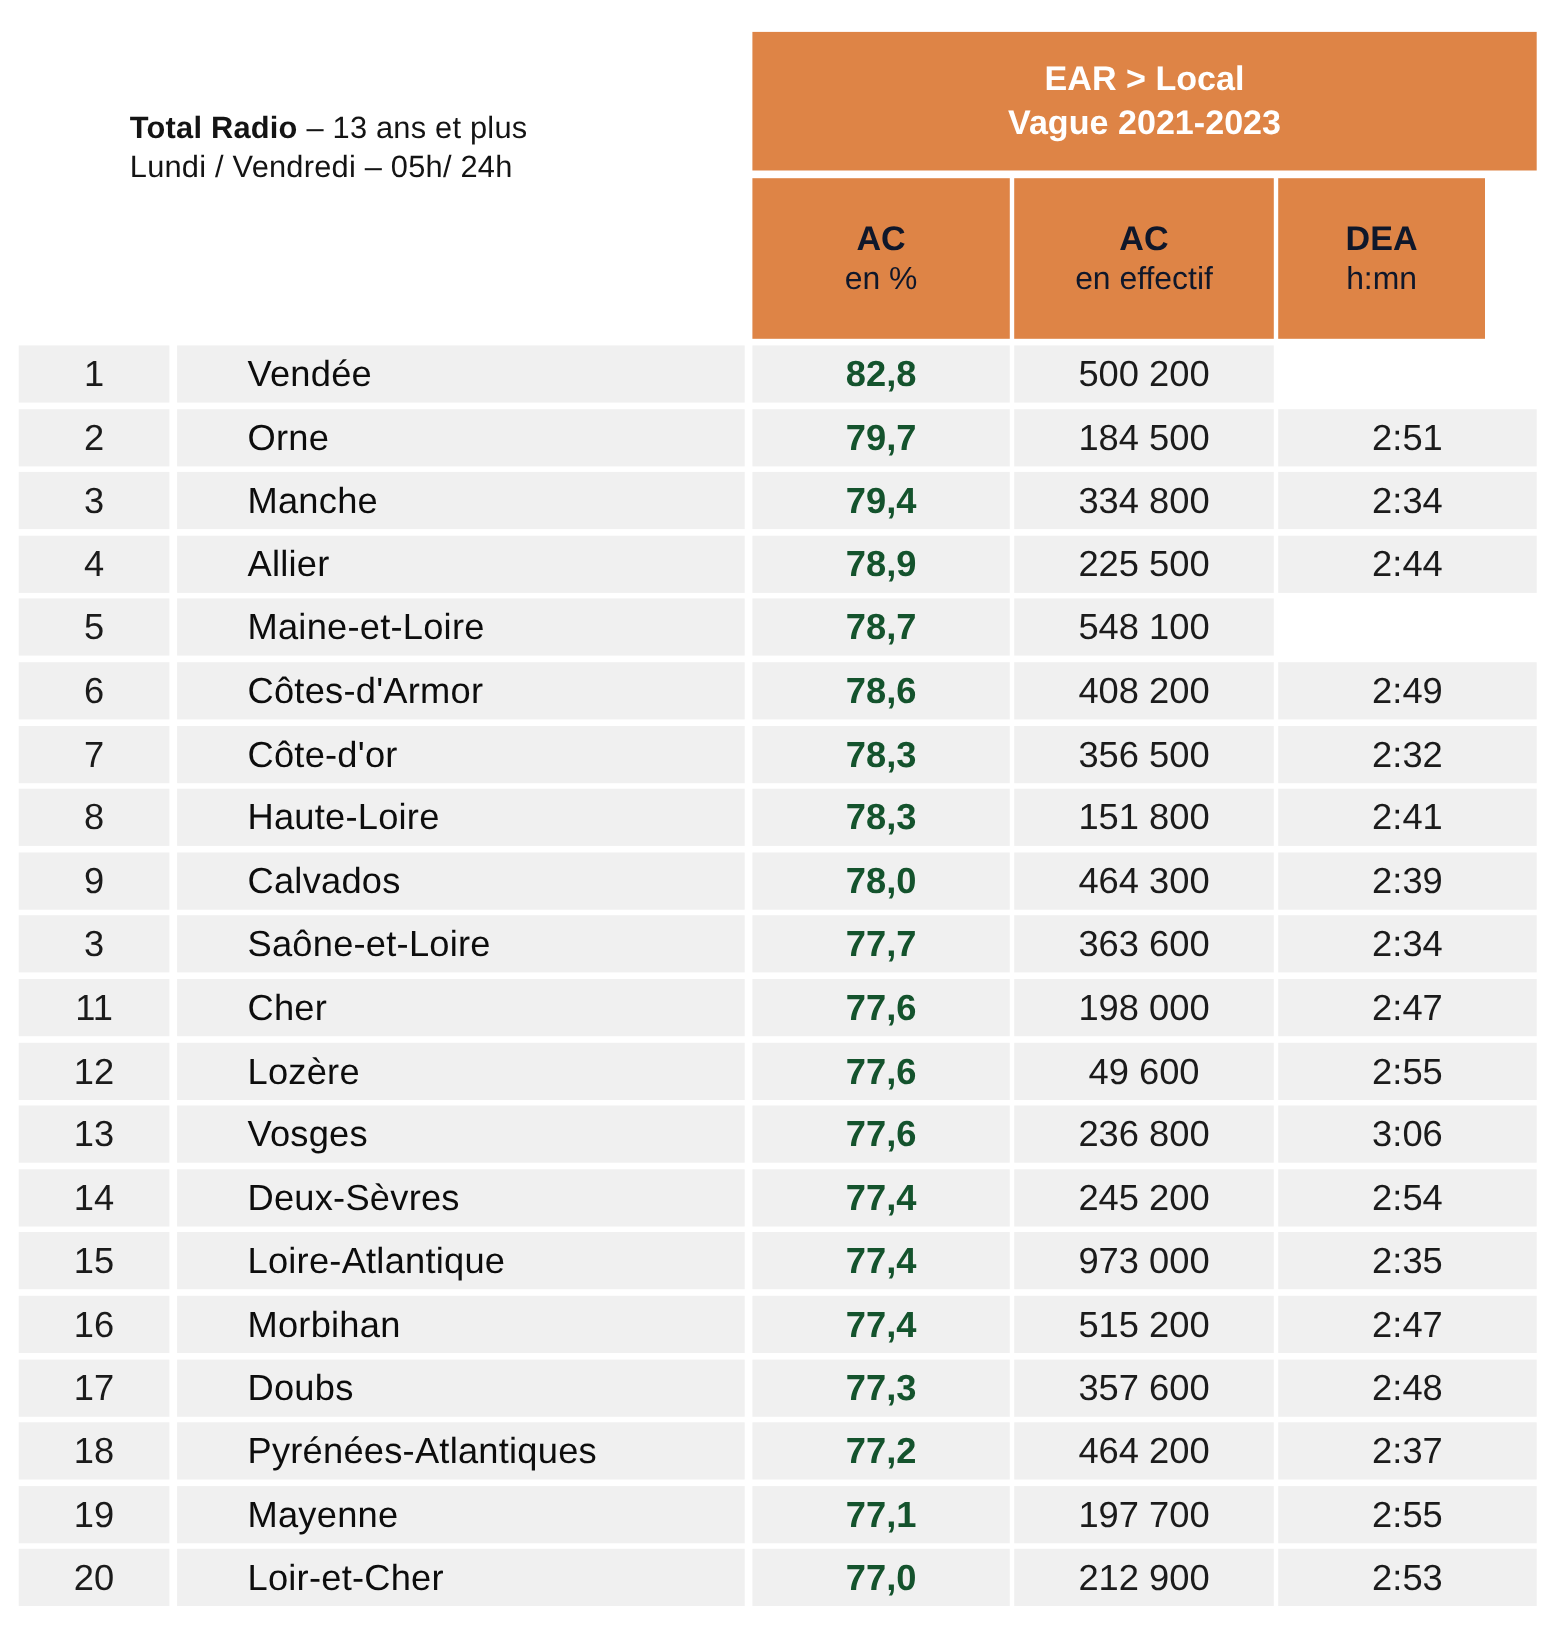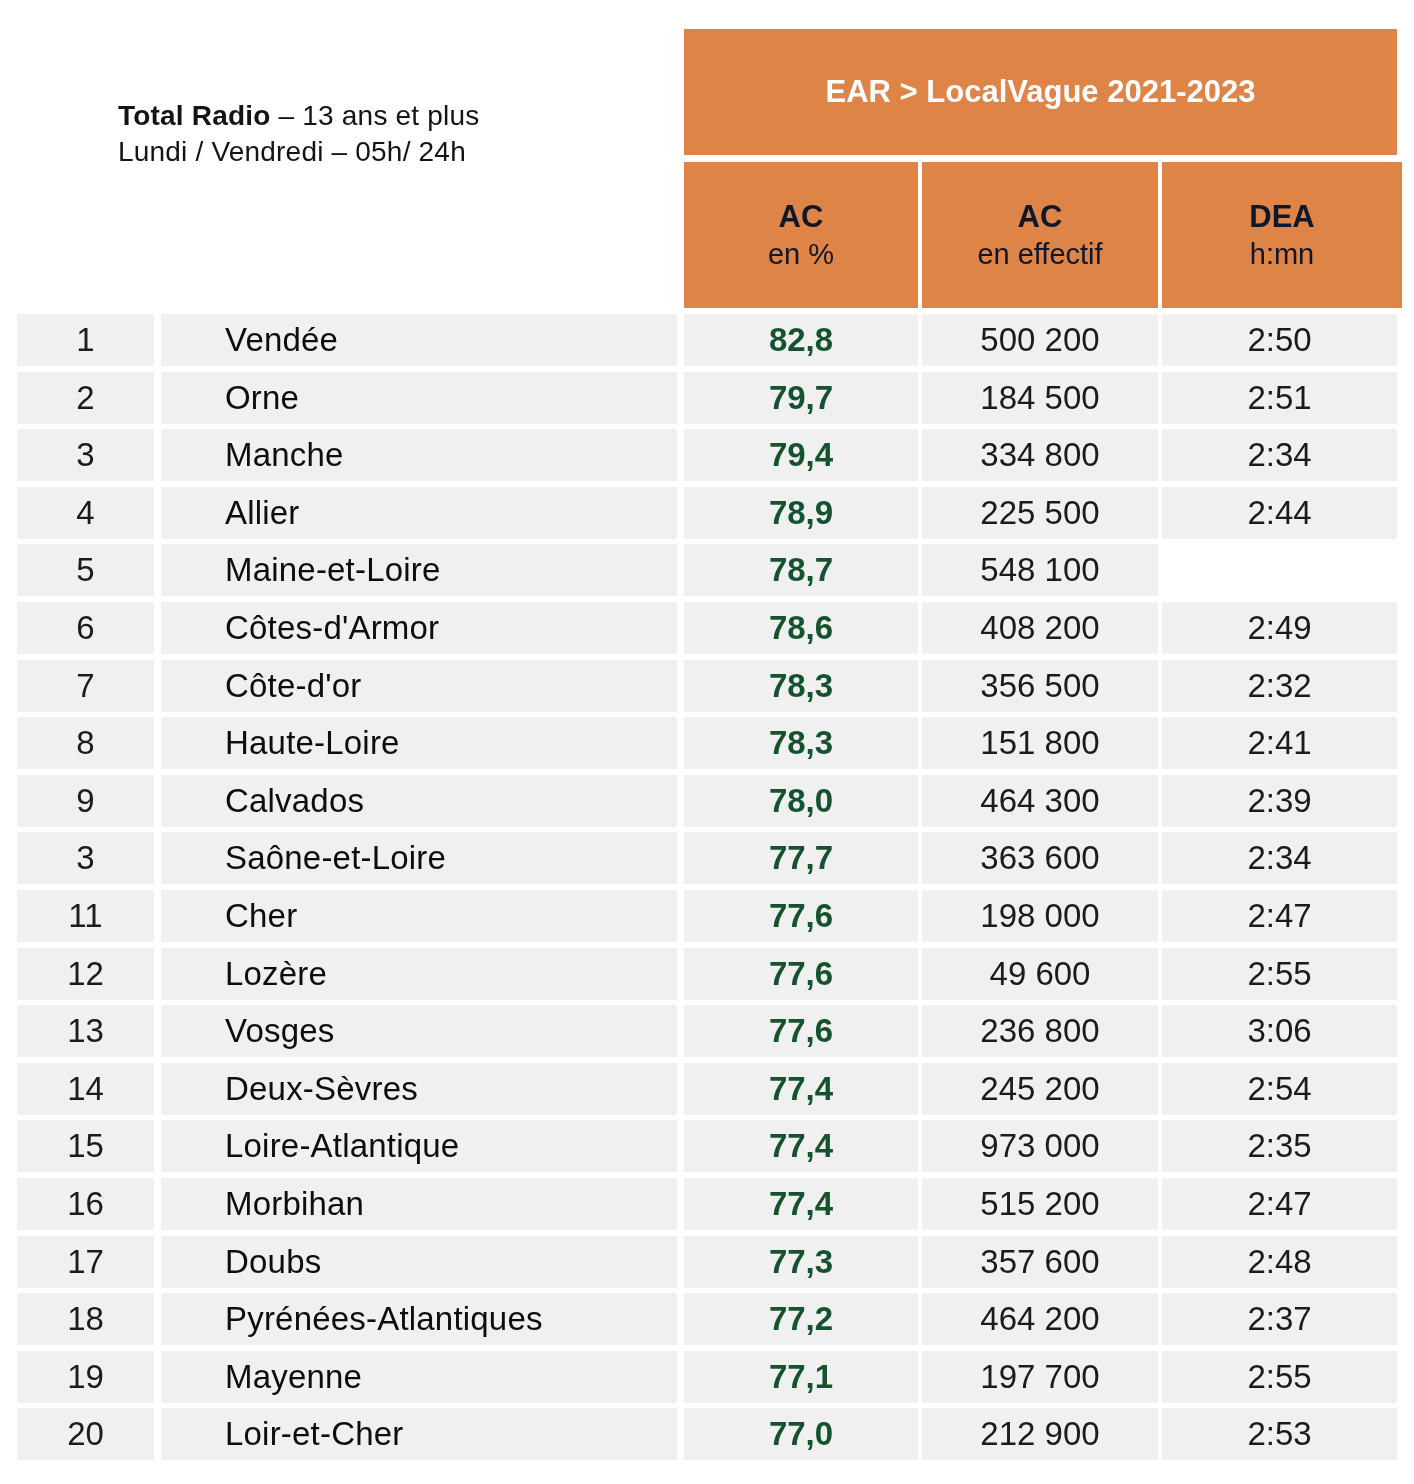--- a/index.html
+++ b/index.html
@@ -17,36 +17,36 @@
     position:absolute;left:118px;top:98px;
     font-size:28px;line-height:36px;color:#141414;
     letter-spacing:0.2px;
   }
   .note b{font-weight:bold;}
 
   
   .survey{
     position:absolute;left:684px;top:29px;width:713px;height:126px;
     background:#de8446;color:#ffffff;
-    display:flex;flex-direction:row;align-items:center;justify-content:center;
+    display:flex;flex-direction:column;align-items:center;justify-content:center;
     font-size:31px;line-height:40px;font-weight:bold;text-align:center;
   }
 
   
   .colhead{
     position:absolute;top:162px;height:146px;
     background:#de8446;color:#0f172a;
     display:flex;flex-direction:column;align-items:center;justify-content:center;
     text-align:center;
   }
   .colhead .main{font-size:31px;line-height:39px;font-weight:bold;}
   .colhead .sub{font-size:29px;line-height:37px;font-weight:normal;}
   .ch-ac {left:684px;width:234px;}
   .ch-eff{left:922px;width:236px;}
-  .ch-dea{left:1162px;width:240px;}
+  .ch-dea{left:1162px;width:188px;}
 
   
   .tbody{position:absolute;left:17px;top:314px;width:1380px;}
   .row{
     display:grid;
     grid-template-columns:137px 7px 516px 7px 234px 4px 236px 4px 235px;
     height:52px;margin-bottom:5.6px;
   }
   .cell{
     background:#f0f0f0;
@@ -86,21 +86,20 @@
     <div class="main">DEA</div>
     <div class="sub">h:mn</div>
   </div>
 
   <div class="tbody">
       <div class="row">
         <div class="cell c-rank">1</div>
         <div class="cell c-name">Vendée</div>
         <div class="cell c-ac">82,8</div>
         <div class="cell c-eff">500 200</div>
-        <div class="cell c-dea">2:50</div>
       </div>
       <div class="row">
         <div class="cell c-rank">2</div>
         <div class="cell c-name">Orne</div>
         <div class="cell c-ac">79,7</div>
         <div class="cell c-eff">184 500</div>
         <div class="cell c-dea">2:51</div>
       </div>
       <div class="row">
         <div class="cell c-rank">3</div>

